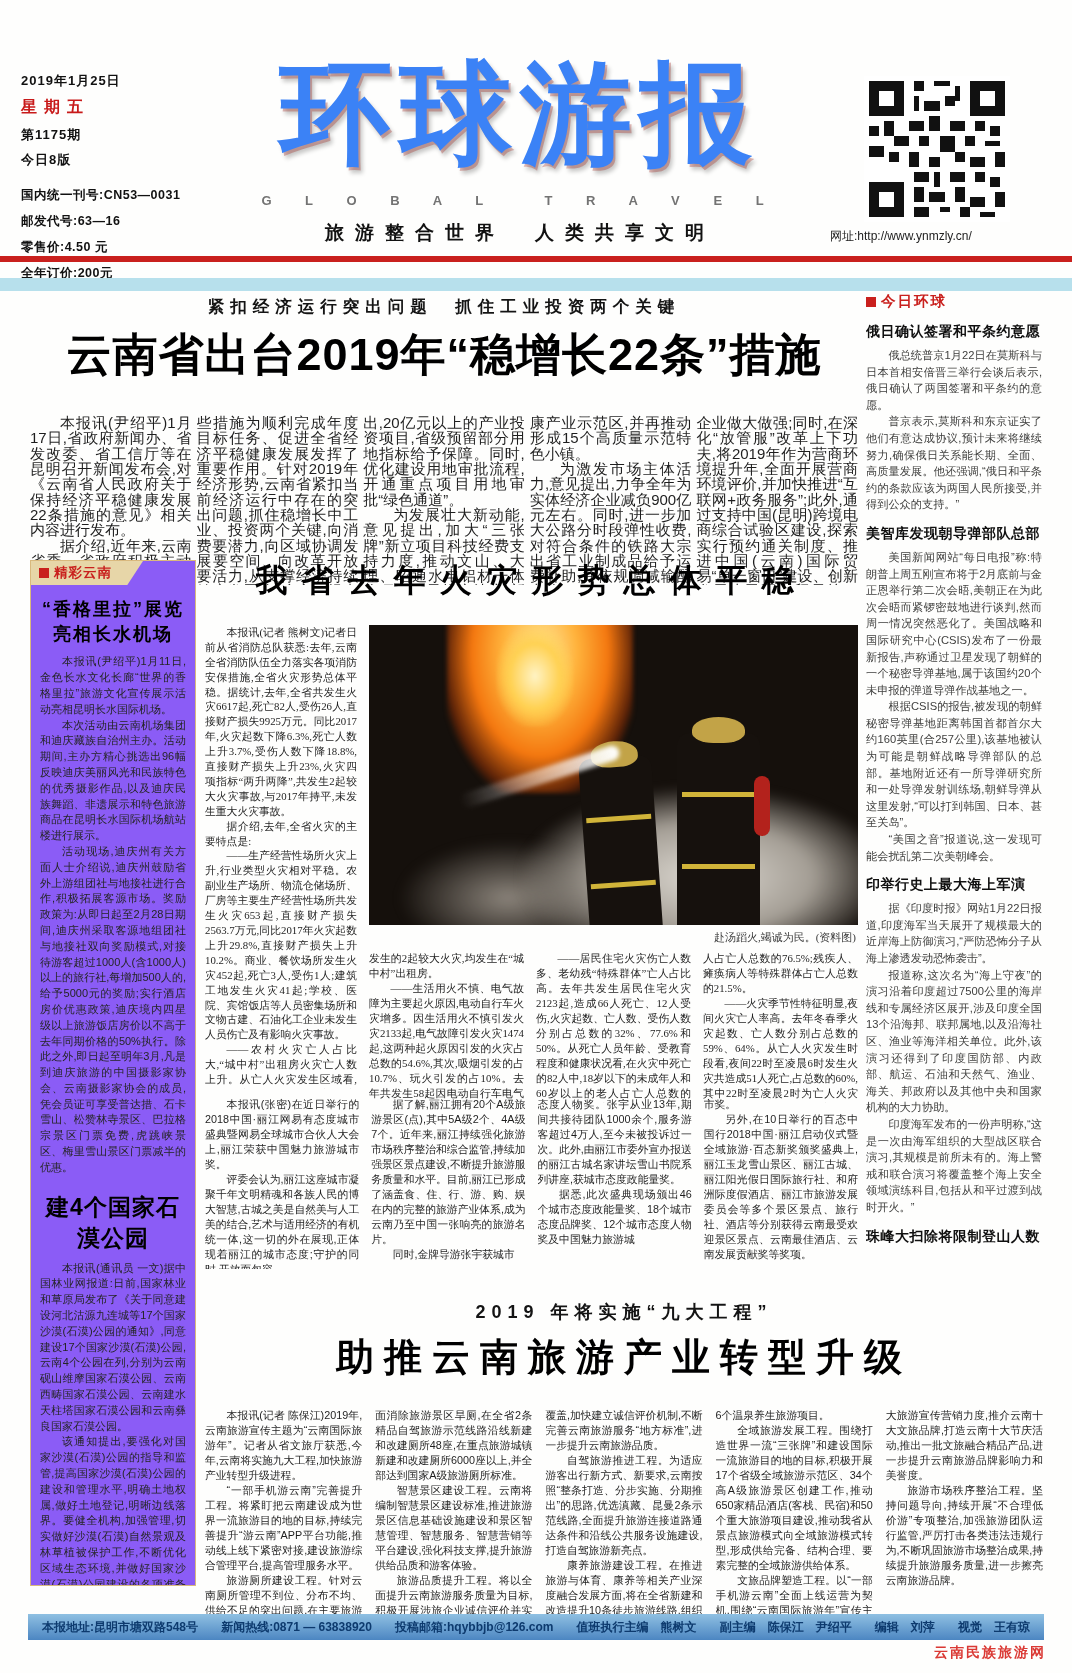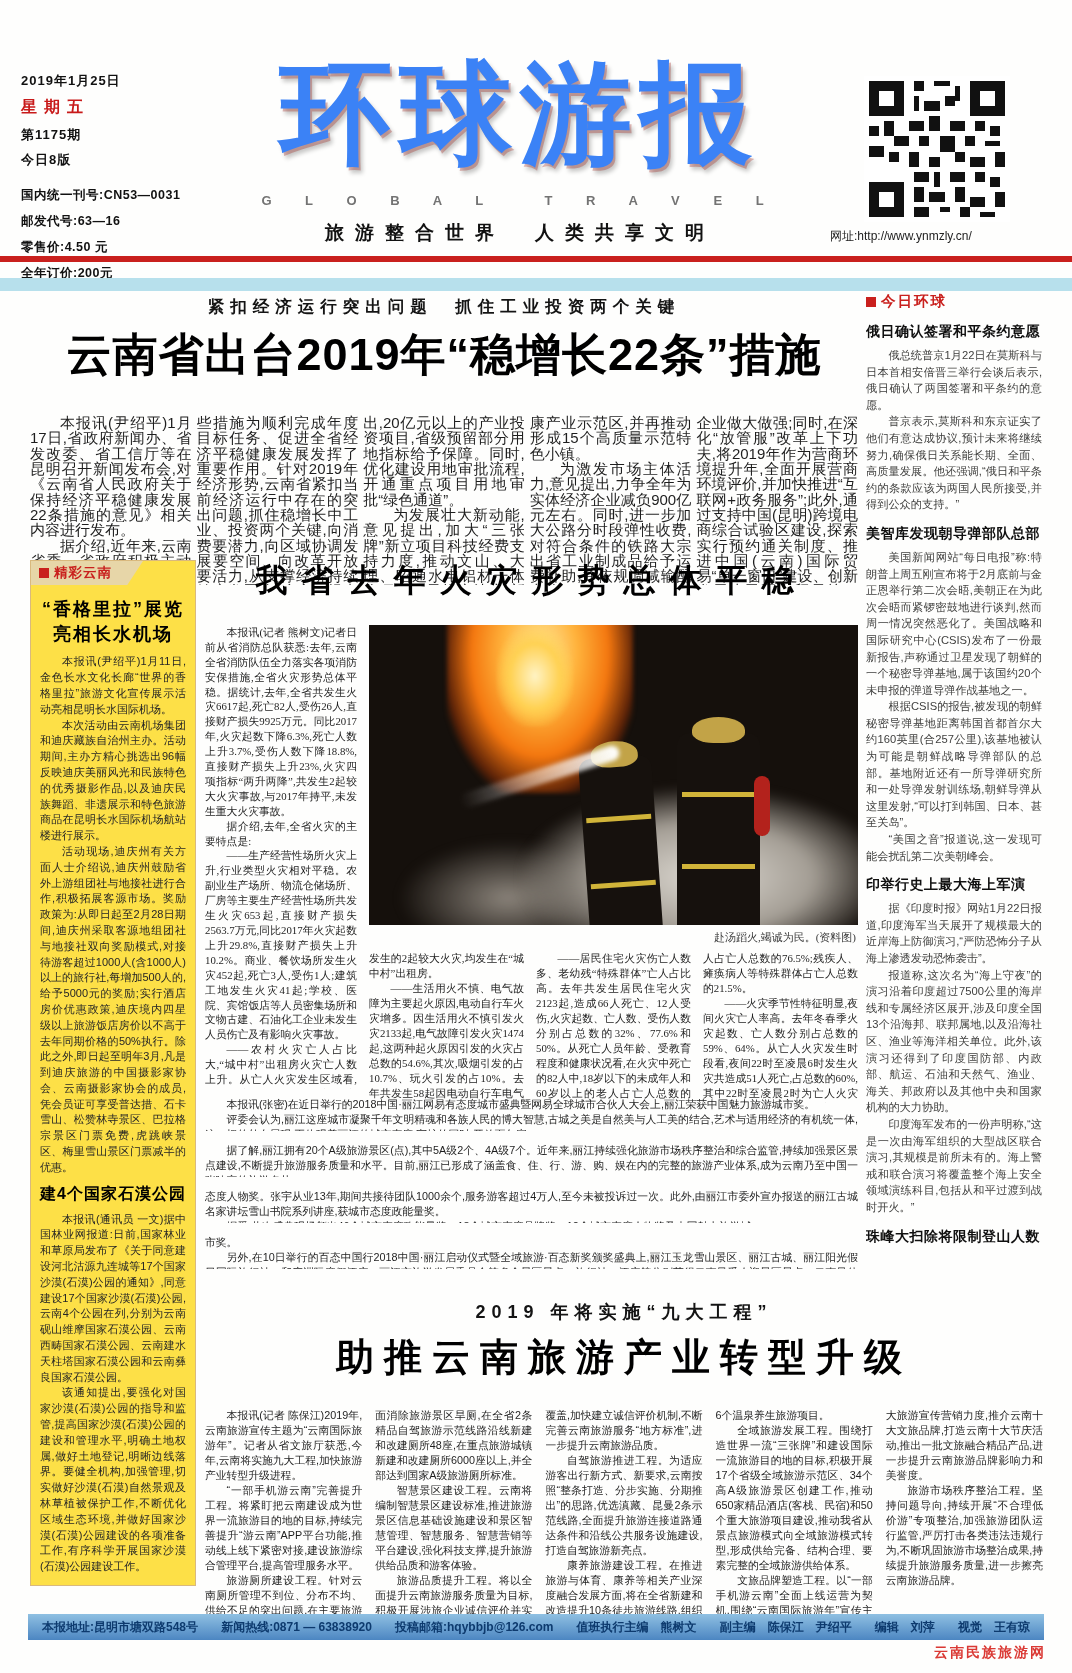--- a/index.html
+++ b/index.html
@@ -28,28 +28,28 @@
   .cont{text-indent:0;}
   .cols{display:flex;}
   .col{flex:1;overflow:hidden;}
   
   .lead{position:absolute;left:30px;top:296px;width:828px;}
   .lead .kicker{text-align:center;font-size:16.5px;font-weight:900;letter-spacing:6px;color:#141414;}
   .lead .headline{text-align:center;font-size:45px;font-weight:900;letter-spacing:1px;color:#000;margin-top:7px;white-space:nowrap;}
   .lead .cols{margin-top:16px;gap:5px;height:170px;font-size:15px;line-height:15.3px;}
   
   .sidebar{position:absolute;left:30px;top:560px;width:166px;height:1026px;
-      border:1px solid #d9b97e;background:#fde047;box-sizing:border-box;padding:0 9px;overflow:hidden;}
+      border:1px solid #d9b97e;background:#8b5cf6;box-sizing:border-box;padding:0 9px;overflow:hidden;}
   .side-tab{position:relative;left:-9px;width:112px;height:24px;background:#e7d6a8;
       display:flex;align-items:center;padding-left:8px;box-sizing:border-box;
       clip-path:polygon(0 0,100% 0,86% 100%,0 100%);}
   .red-sq{display:inline-block;width:10px;height:10px;background:#c9201d;margin-right:5px;flex:none;}
   .side-tab span{color:#c9201d;font-weight:900;font-size:13.5px;letter-spacing:1px;}
   .side-title{font-size:18px;font-weight:900;letter-spacing:2px;text-align:center;line-height:1.4;margin:12px 0 7px;color:#000;}
-  .side-title2{font-size:16px;font-weight:900;letter-spacing:1px;text-align:center;margin:8px 0 7px;color:#000;}
+  .side-title2{font-size:23px;font-weight:900;letter-spacing:1px;text-align:center;margin:16px 0 7px;color:#000;}
   .sidebar .p{font-size:11px;line-height:15.8px;color:#252525;}
   
   .fire{position:absolute;left:205px;top:538px;width:653px;}
   .fire .headline{text-align:center;font-size:32px;font-weight:900;letter-spacing:14px;color:#000;white-space:nowrap;}
   .fire-body{display:flex;margin-top:16px;font-family:Liberation Serif, serif;}
   .fire-c1{width:152px;margin-right:12px;height:464px;overflow:hidden;font-size:10.8px;line-height:14.9px;}
   .fire-right{flex:1;}
   .photo{position:relative;width:100%;height:300px;background:#15100c;overflow:hidden;}
   .flame{position:absolute;left:16%;top:-6%;width:38%;height:62%;
      background:radial-gradient(ellipse at 50% 25%,#ffeaa6 0%,#ffb33c 28%,#f4770f 52%,rgba(150,50,5,.55) 72%,rgba(0,0,0,0) 78%);
@@ -66,21 +66,21 @@
   .helmet{position:absolute;top:-16px;left:18%;width:64%;height:26px;background:#c2a347;border-radius:50% 50% 40% 40%;}
   .stripe{position:absolute;left:6%;width:88%;height:5px;background:#e6c63e;opacity:.9;}
   .tank{position:absolute;right:-10px;top:22%;width:16px;height:60px;background:#b3221c;border-radius:8px;}
   .spray{position:absolute;left:18%;top:48%;width:34%;height:15px;background:linear-gradient(90deg,rgba(255,255,255,0),#fff);
      transform:rotate(-18deg);filter:blur(2px);border-radius:8px;}
   .caption{text-align:right;font-size:11px;color:#3a3a3a;margin:5px 2px 6px 0;}
   .fire-cols{gap:12px;height:152px;font-size:10.8px;line-height:15px;}
   
   .lijiang{position:absolute;left:205px;top:1082px;width:653px;}
   .lijiang .headline{text-align:center;font-size:33px;font-weight:900;letter-spacing:16px;color:#000;white-space:nowrap;}
-  .lijiang .cols{margin-top:15px;gap:12px;height:172px;font-size:10.8px;line-height:15px;flex-direction:column;}
+  .lijiang .cols{margin-top:15px;gap:12px;height:172px;font-size:10.8px;line-height:15px;}
   
   .bottom{position:absolute;left:205px;top:1300px;width:838px;}
   .bottom .kicker{text-align:center;font-size:18px;font-weight:800;letter-spacing:6px;color:#141414;}
   .bottom .headline{text-align:center;font-size:38px;font-weight:900;letter-spacing:10px;color:#000;margin-top:8px;white-space:nowrap;}
   .bottom .cols{margin-top:17px;gap:13px;height:214px;font-size:10.8px;line-height:15px;}
   
   .world{position:absolute;left:866px;top:292px;width:176px;height:1018px;overflow:hidden;}
   .world-head{display:flex;align-items:center;margin-bottom:8px;}
   .world-head span{color:#c9201d;font-weight:900;font-size:14.5px;letter-spacing:2px;}
   .world h3{font-size:14px;font-weight:900;color:#101010;margin:12px 0 6px;letter-spacing:.5px;}

